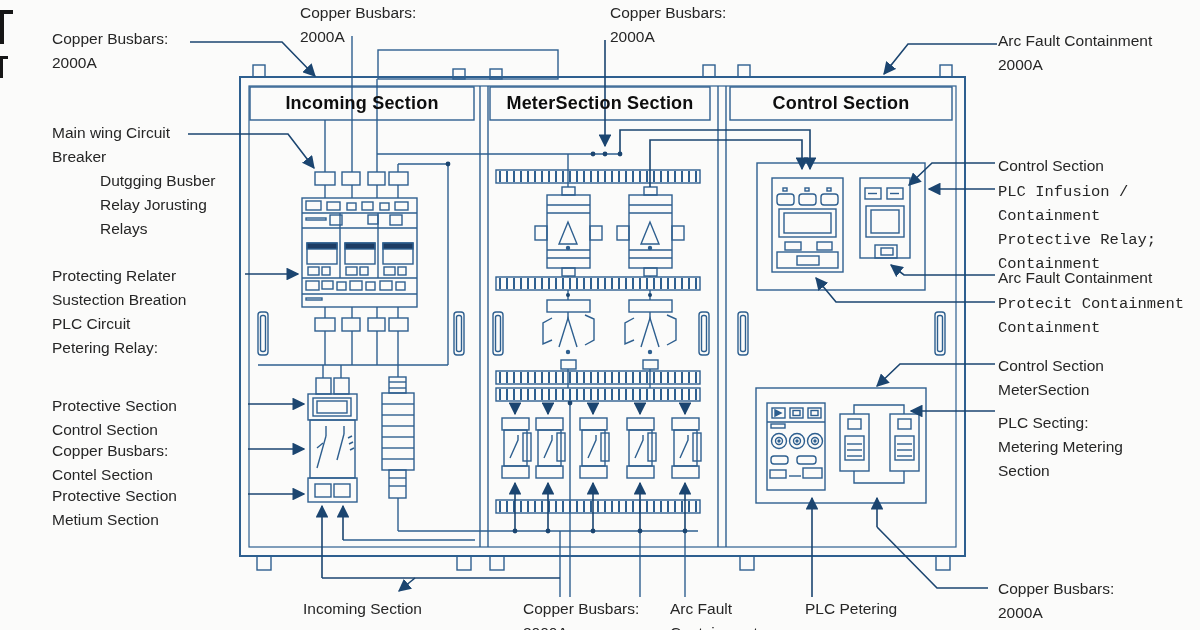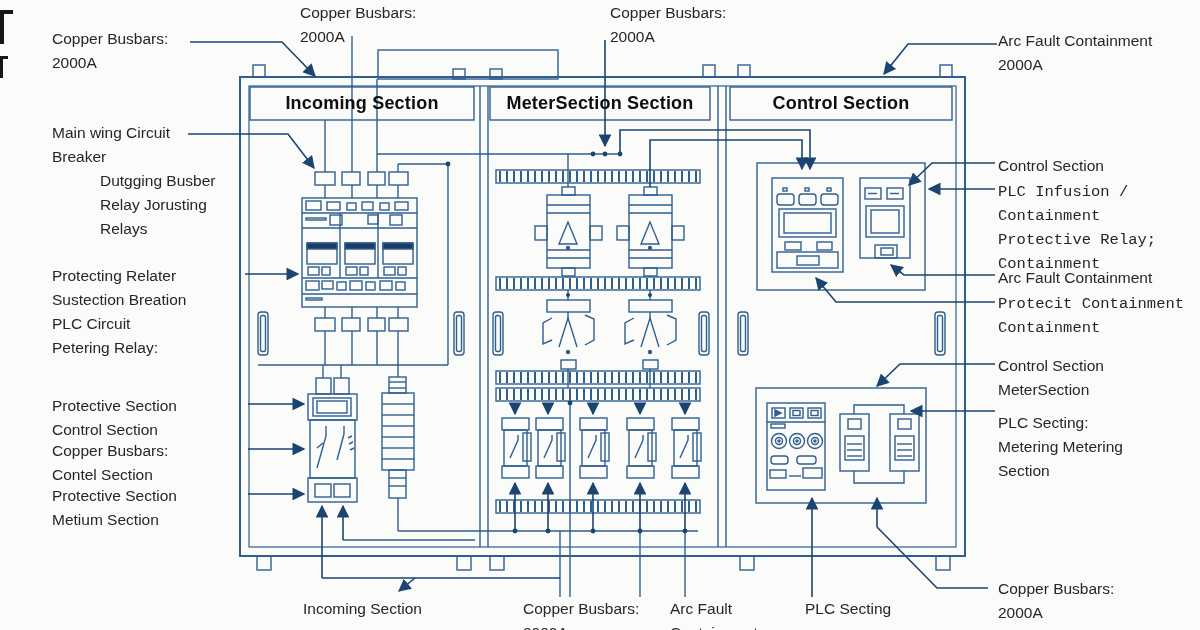--- a/index.html
+++ b/index.html
@@ -435,17 +435,17 @@
 MeterSection</div>
 <div class="label" style="left:998px;top:401px;margin-top:10px;">PLC Secting:
 Metering Metering
 Section</div>
 
 <div class="label" style="left:303px;top:597px;">Incoming Section</div>
 <div class="label" style="left:523px;top:597px;">Copper Busbars:
 2000A</div>
 <div class="label" style="left:670px;top:597px;">Arc Fault
 Containment</div>
-<div class="label" style="left:805px;top:597px;">PLC Secting</div>
+<div class="label" style="left:805px;top:597px;">PLC Petering</div>
 <div class="label" style="left:998px;top:577px;">Copper Busbars:
 2000A</div>
 
 </div>
 
 </body></html>

